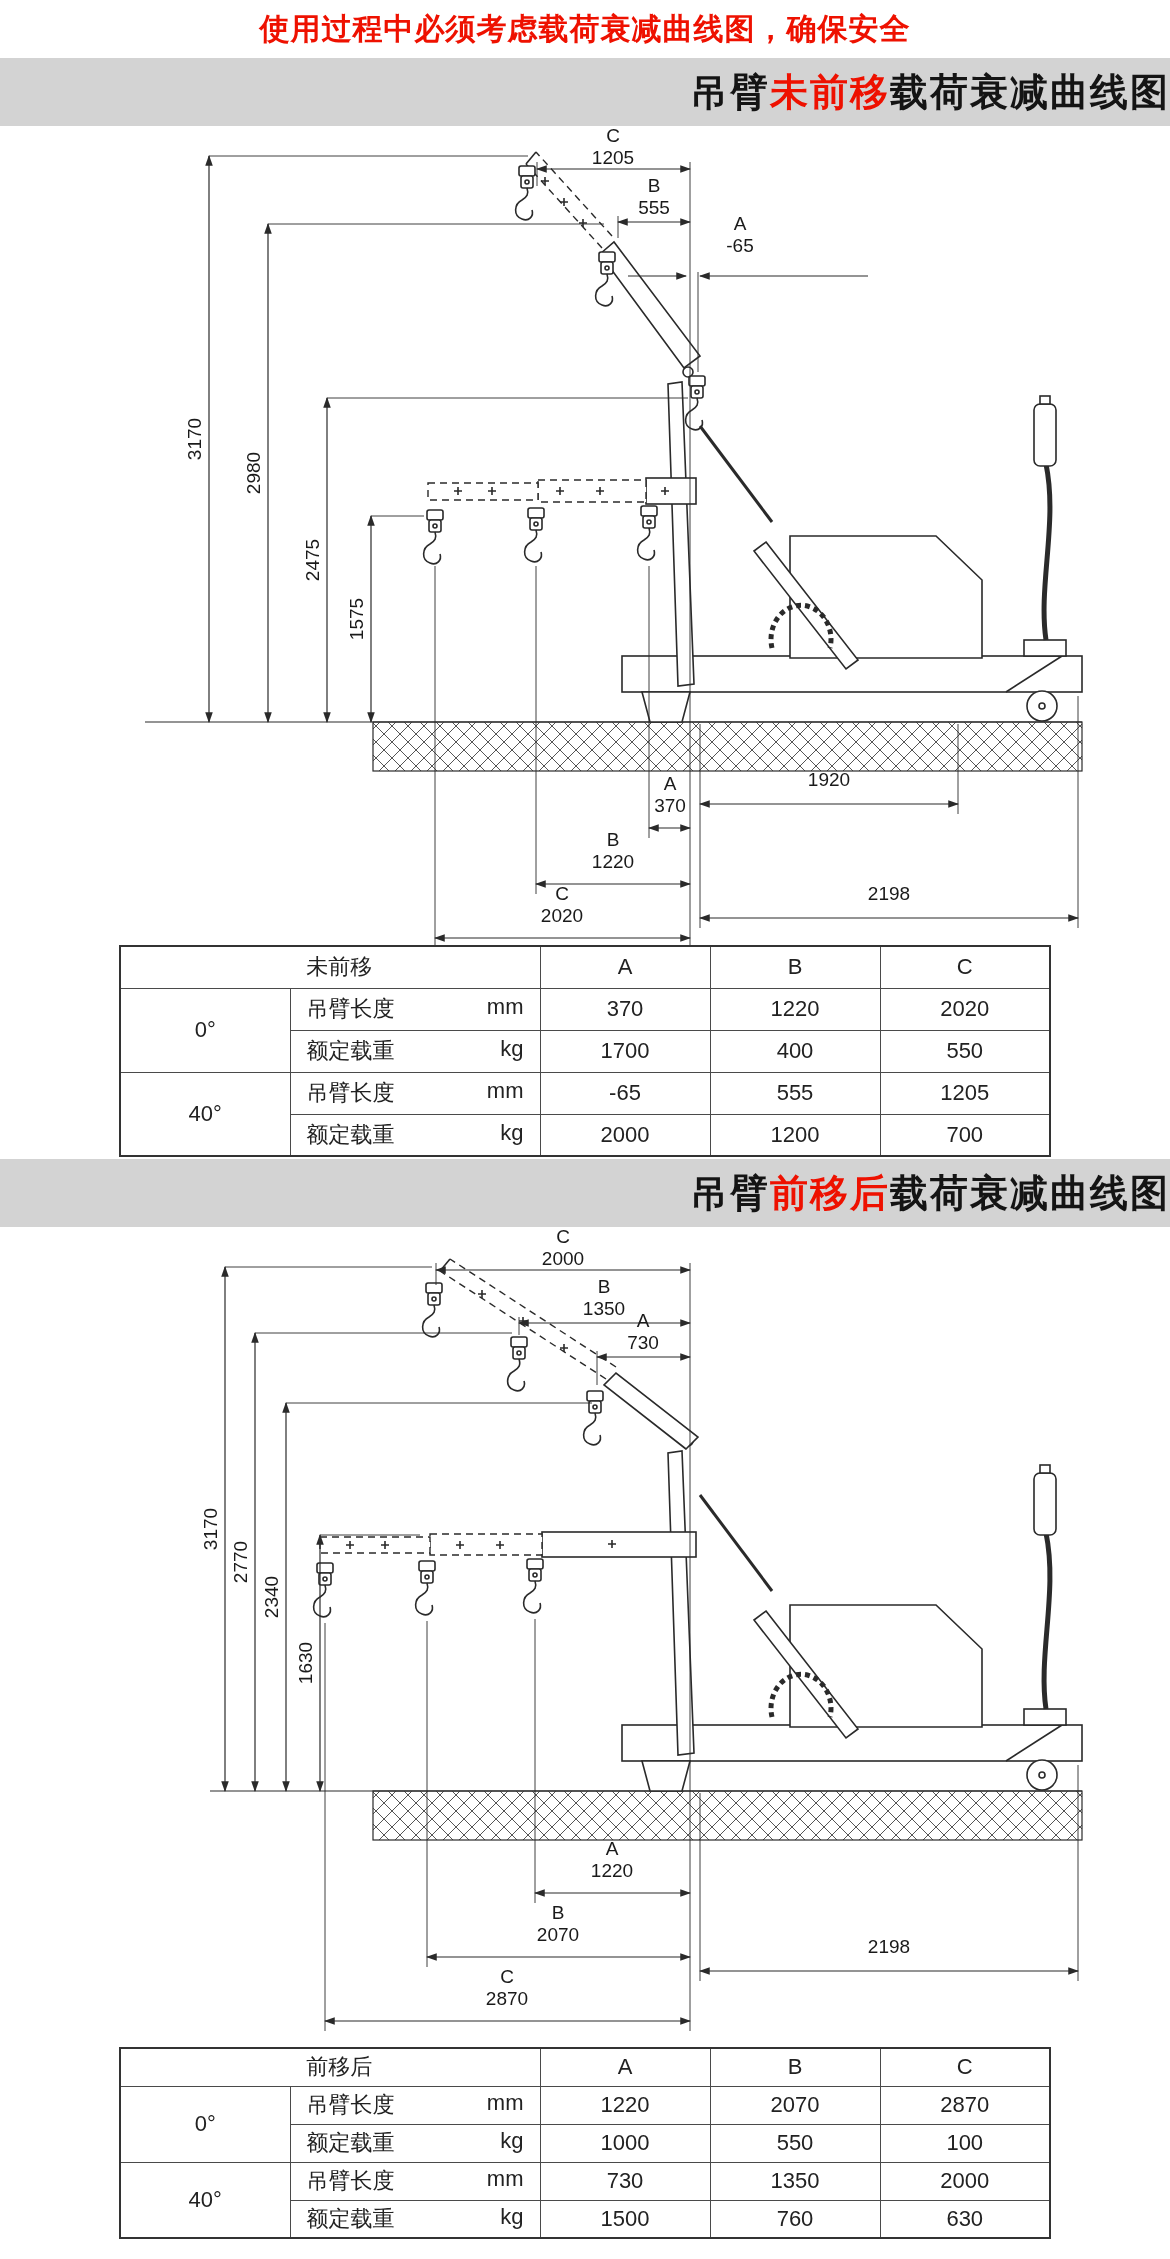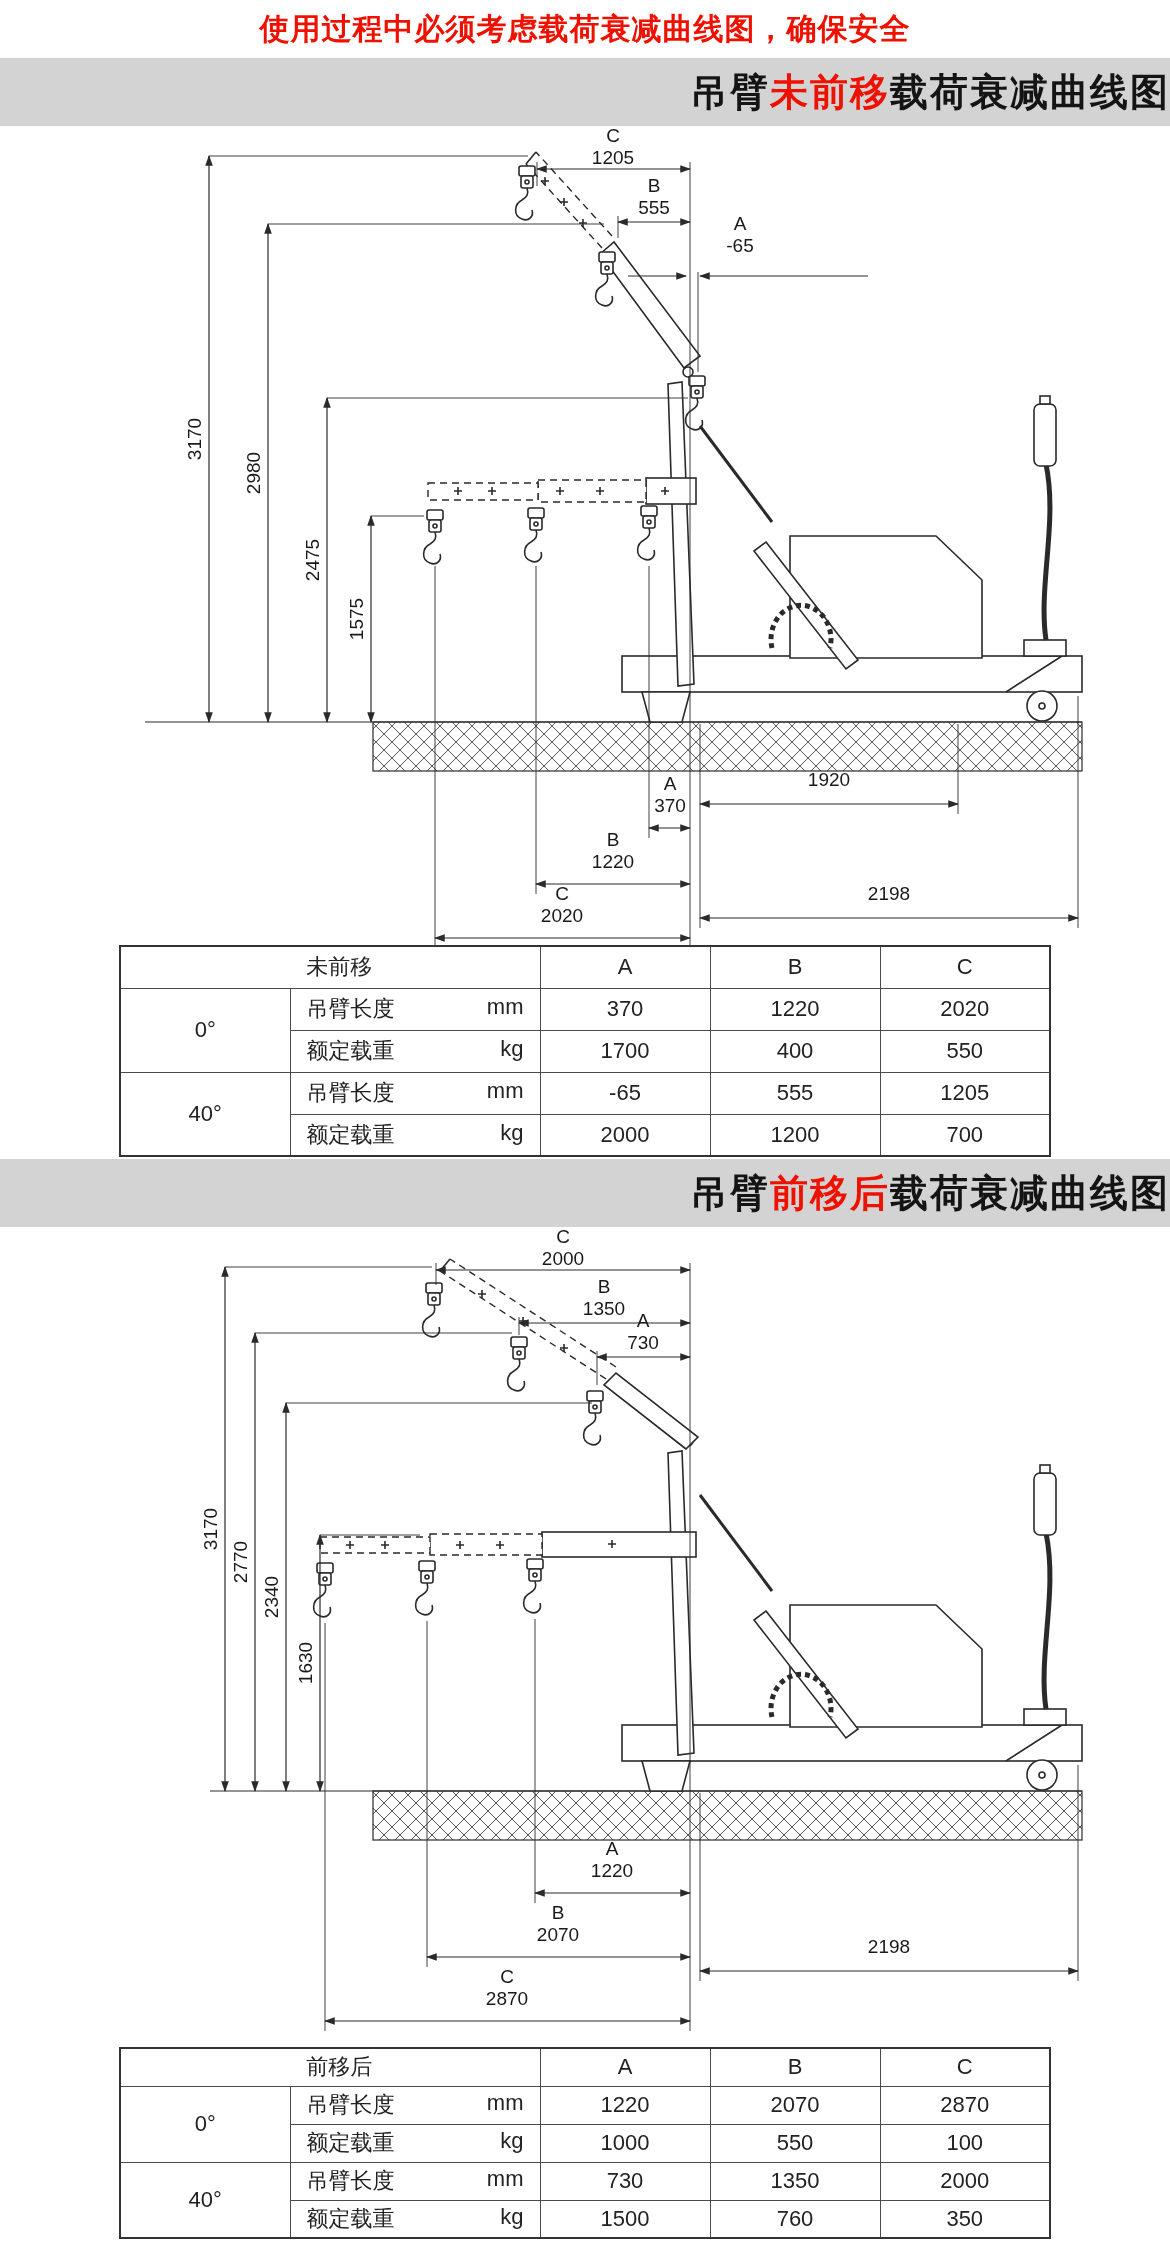--- a/index.html
+++ b/index.html
@@ -388,18 +388,18 @@
     </tr>
     <tr>
       <td>
             <div class="lblwrap">
               <span>额定载重</span>
               <span>kg</span>
             </div>
           </td>
       <td>1500</td>
       <td>760</td>
-      <td>350</td>
+      <td>630</td>
     </tr>
   </tbody>
     </table>
 
 </div>
 
 </body></html>

